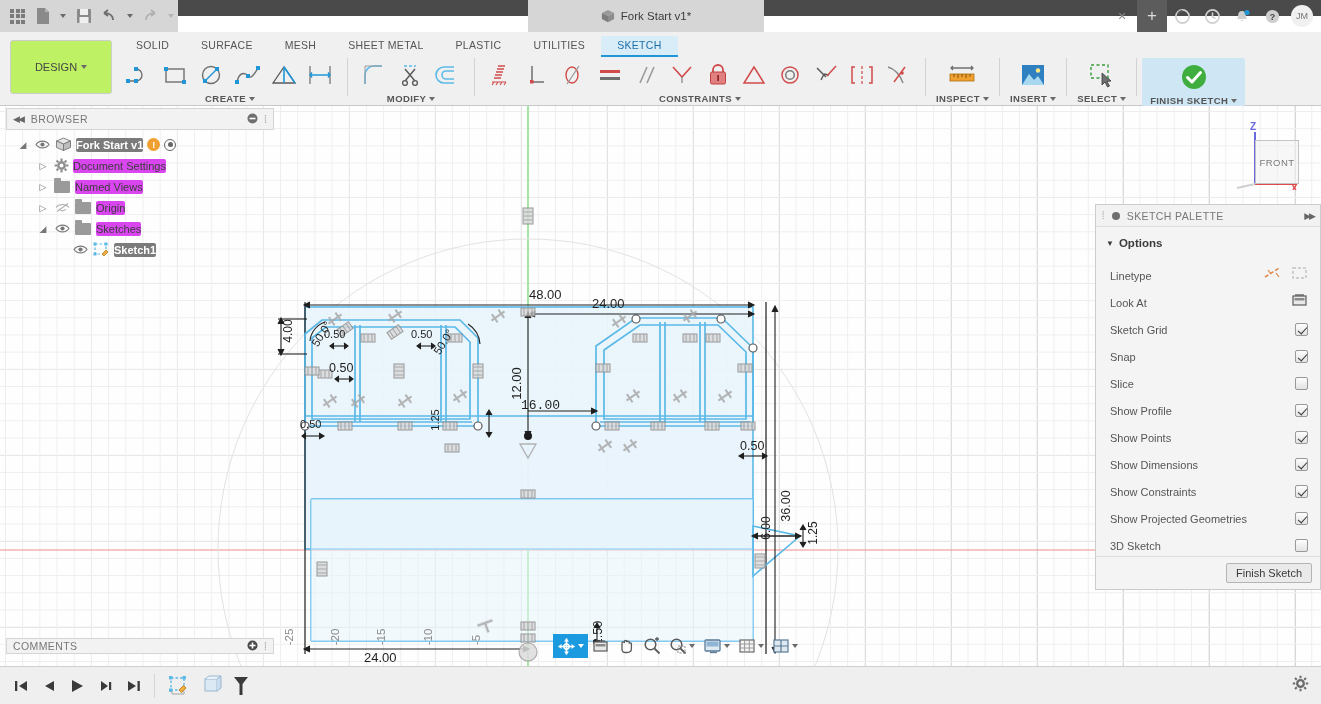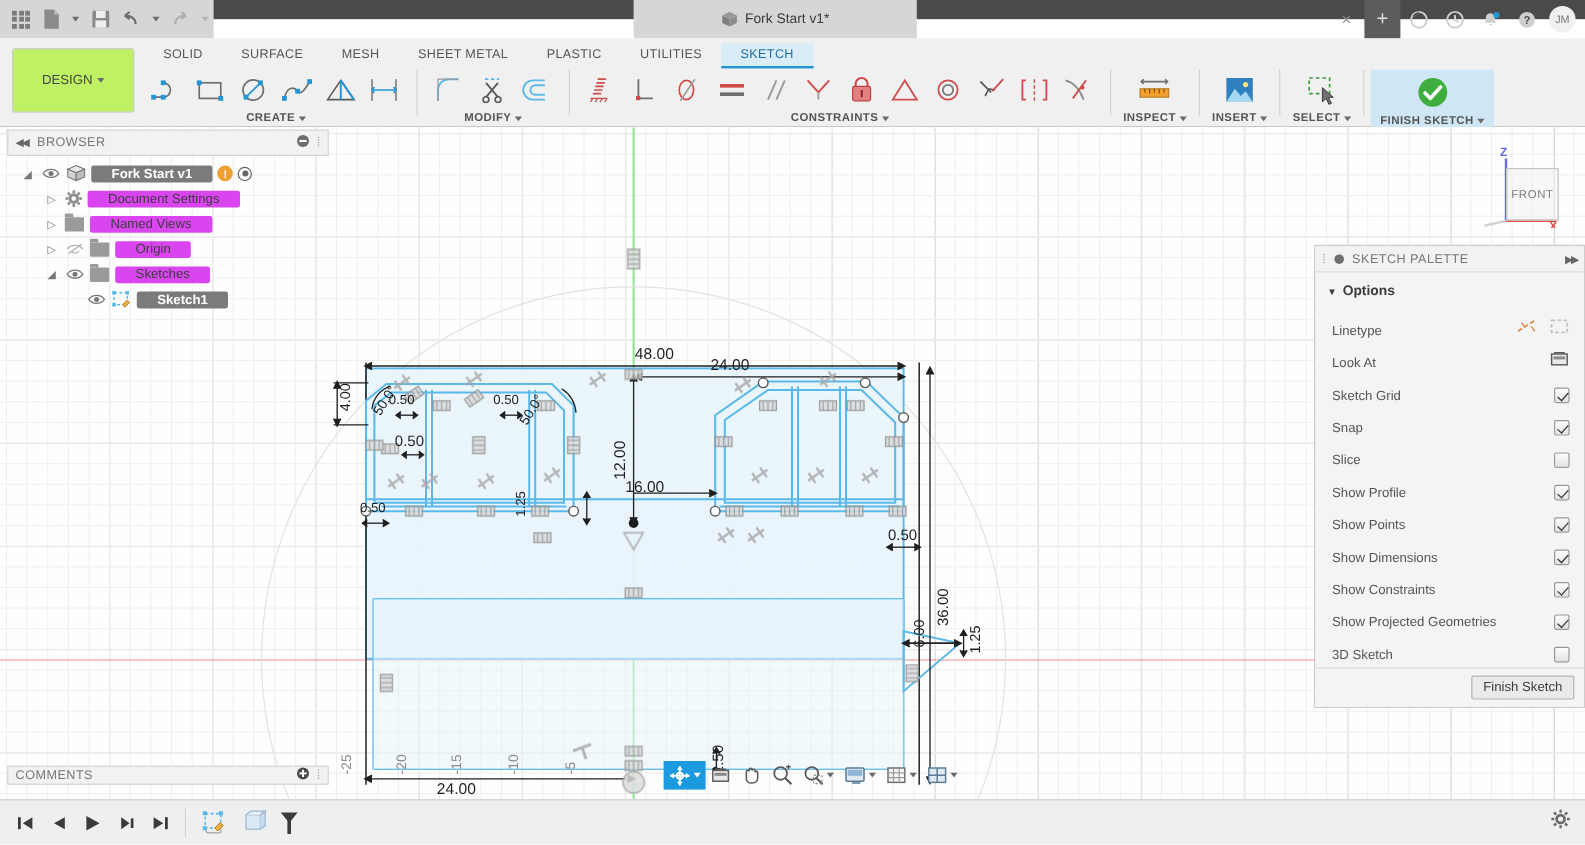--- a/index.html
+++ b/index.html
@@ -96,21 +96,21 @@
     font-size:10.5px; letter-spacing:.4px;
   }
   .dblarrow { color:#666; font-size:9px; letter-spacing:-2px; }
   .hdr-right { margin-left:auto; display:flex; align-items:center; gap:6px;}
   .tree { padding:4px 0 0 4px; }
   .tr-row { display:flex; align-items:center; height:21px; gap:4px; }
   .tr-arrow { width:14px; text-align:center; color:#777; font-size:9px; cursor:pointer;}
   .eye { width:17px; display:flex;align-items:center;justify-content:center; cursor:pointer;}
   .folder { width:16px;height:12px;background:#9a9a9a;border-radius:1px; position:relative;}
   .folder:before{content:"";position:absolute;left:0;top:-3px;width:7px;height:3px;background:#9a9a9a;border-radius:1px 1px 0 0;}
-  .node-label { padding:1px 17px; border-radius:2px; color:#3d3d3d;}
+  .node-label { padding:1px 0; border-radius:2px; color:#3d3d3d;}
   .node-label.sel { background:#7b7b7b; color:#fff; font-weight:bold; }
   .node-label.hl { background:#d946ef; }
   .badge-warn {
     width:13px;height:13px;border-radius:50%;background:#f0a030;color:#fff;
     font-size:9px;display:flex;align-items:center;justify-content:center;font-weight:bold;
   }
   .radio-dot { width:12px;height:12px;border:1.5px solid #666;border-radius:50%;position:relative;}
   .radio-dot:after{content:"";position:absolute;left:2.5px;top:2.5px;width:5px;height:5px;background:#666;border-radius:50%;}
 
   .comments {
@@ -796,21 +796,21 @@
       <g transform="translate(485,517) rotate(-20)">
           <path d="M-8,0 h16 M0,0 v10" stroke="#a8a8a8" stroke-width="2.4"></path>
         </g>
     </g>
   </svg>
 
   <div>
     <div style="position:absolute;left:529px;top:181px;font-size:13px;color:#1f1f1f;">48.00</div>
     <div style="position:absolute;left:592px;top:190px;font-size:13px;color:#1f1f1f;">24.00</div>
     <div style="position:absolute;left:500px;top:270px;font-size:13px;color:#1f1f1f;transform:rotate(-90deg);">12.00</div>
-    <div style="position:absolute;left:521px;top:292px;font-size:13px;color:#1f1f1f;">16.00</div>
+    <div style="position:absolute;left:521px;top:292px;font-size:13px;color:#1f1f1f;font-family:Liberation Mono, monospace;">16.00</div>
     <div style="position:absolute;left:276px;top:218px;font-size:12px;color:#1f1f1f;transform:rotate(-90deg);">4.00</div>
     <div style="position:absolute;left:308px;top:222px;font-size:11.5px;color:#1f1f1f;transform:rotate(-58deg);">50.0°</div>
     <div style="position:absolute;left:430px;top:230px;font-size:11.5px;color:#1f1f1f;transform:rotate(-58deg);">50.0°</div>
     <div style="position:absolute;left:329px;top:255px;font-size:12.5px;color:#1f1f1f;">0.50</div>
     <div style="position:absolute;left:324px;top:222px;font-size:11px;color:#1f1f1f;">0.50</div>
     <div style="position:absolute;left:411px;top:222px;font-size:11px;color:#1f1f1f;">0.50</div>
     <div style="position:absolute;left:300px;top:312px;font-size:11px;color:#1f1f1f;">0.50</div>
     <div style="position:absolute;left:740px;top:333px;font-size:12.5px;color:#1f1f1f;">0.50</div>
     <div style="position:absolute;left:424px;top:308px;font-size:11px;color:#1f1f1f;transform:rotate(-90deg);">1.25</div>
     <div style="position:absolute;left:770px;top:393px;font-size:12.5px;color:#1f1f1f;transform:rotate(-90deg);">36.00</div>

